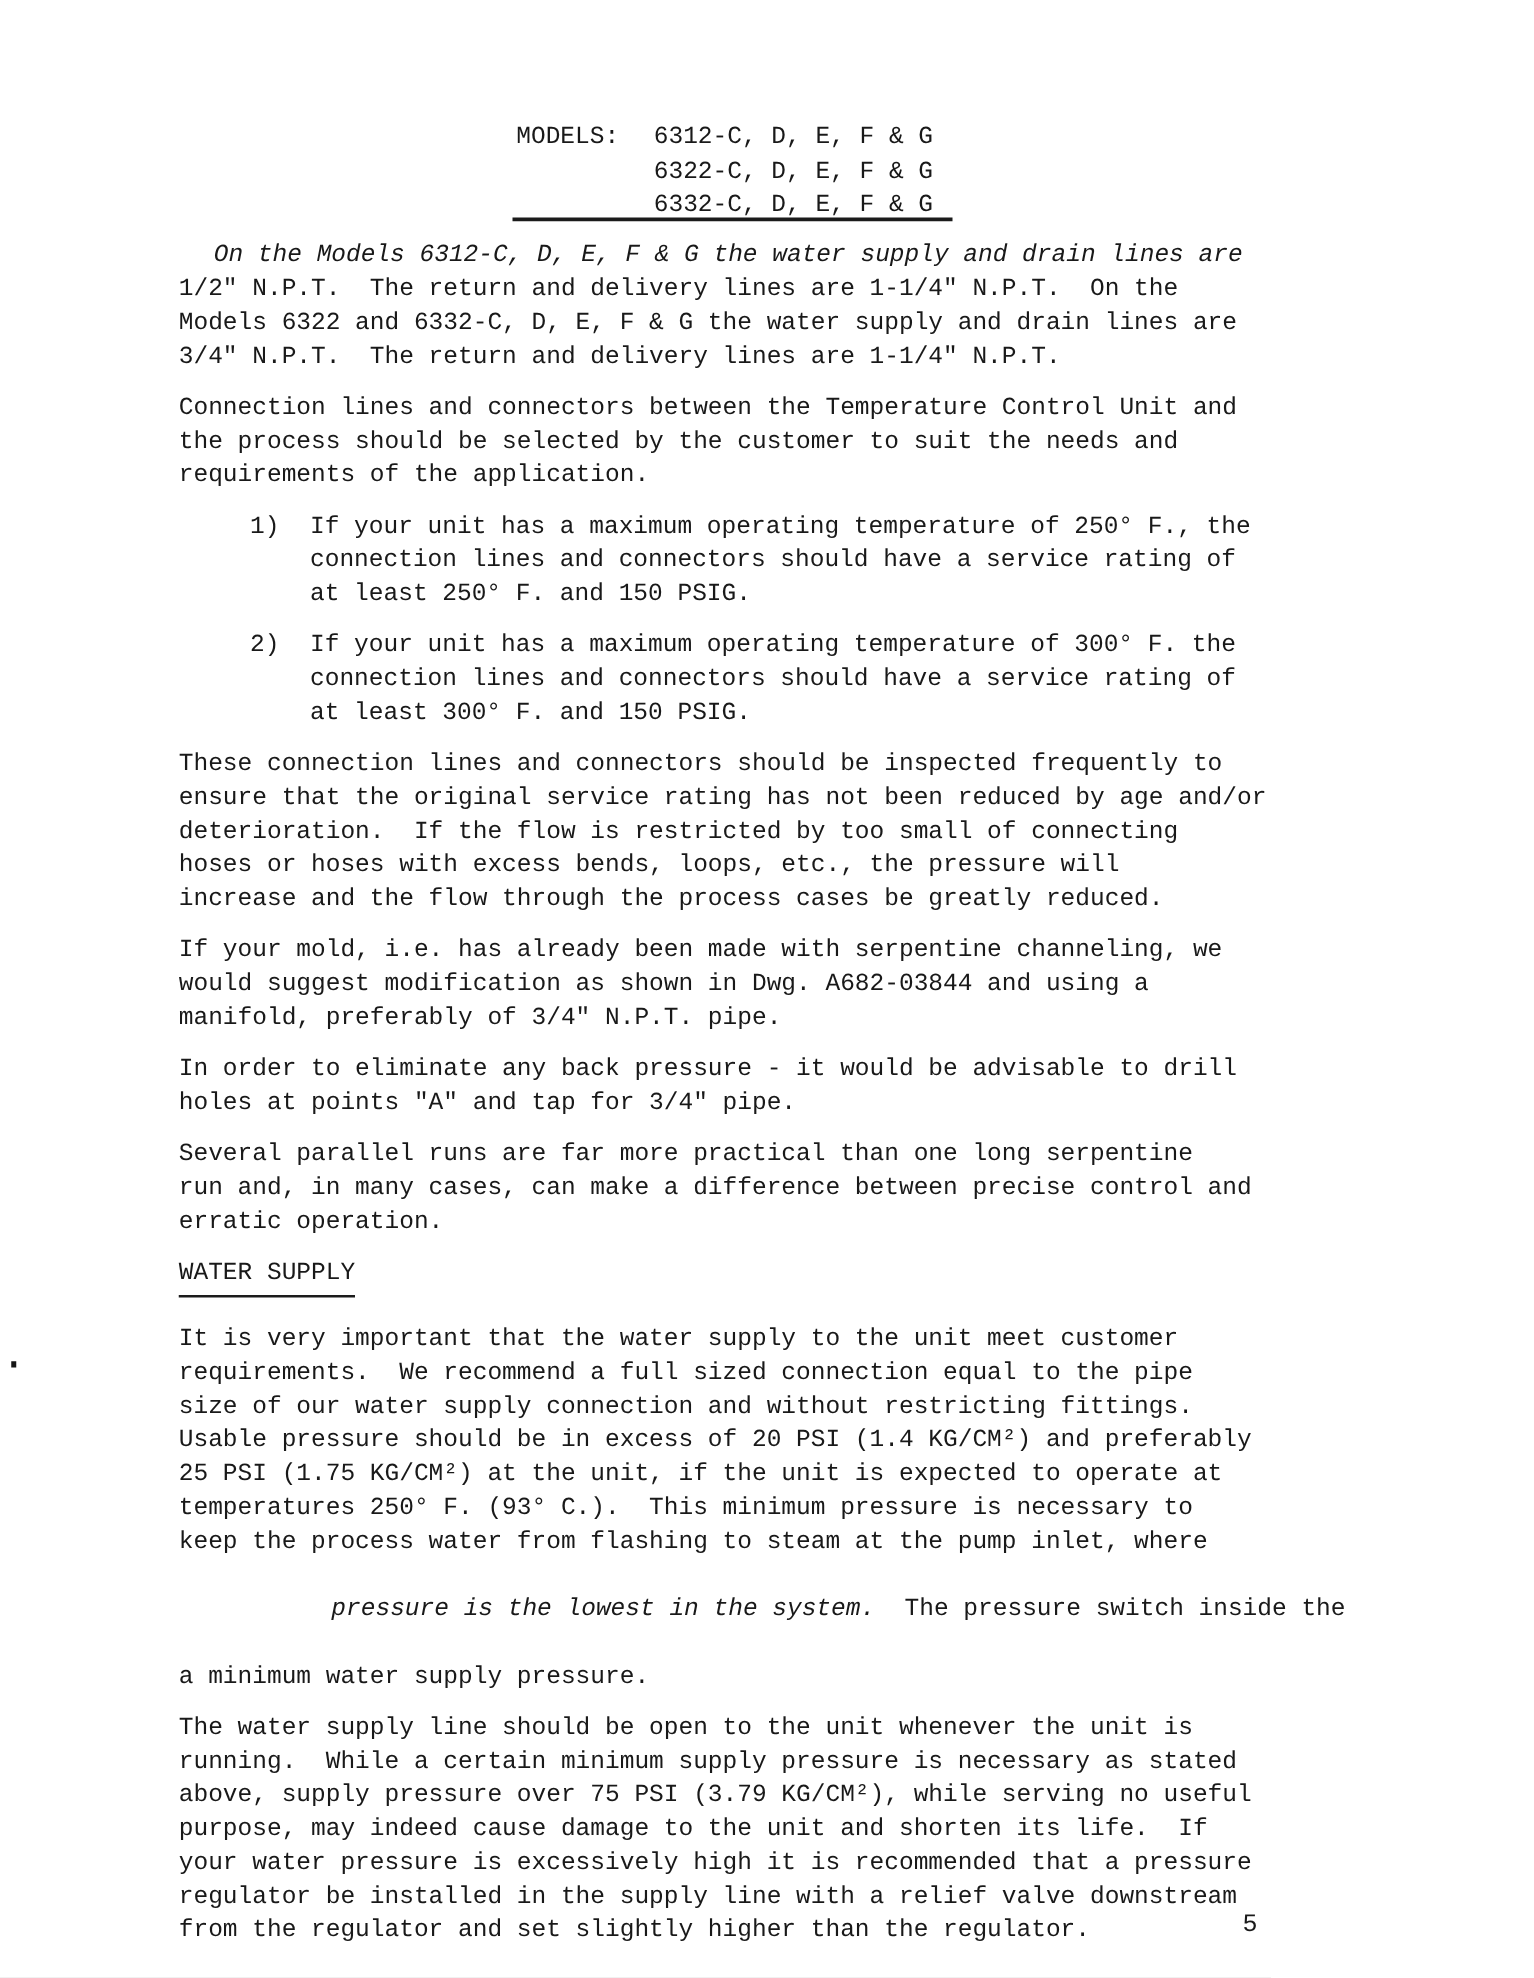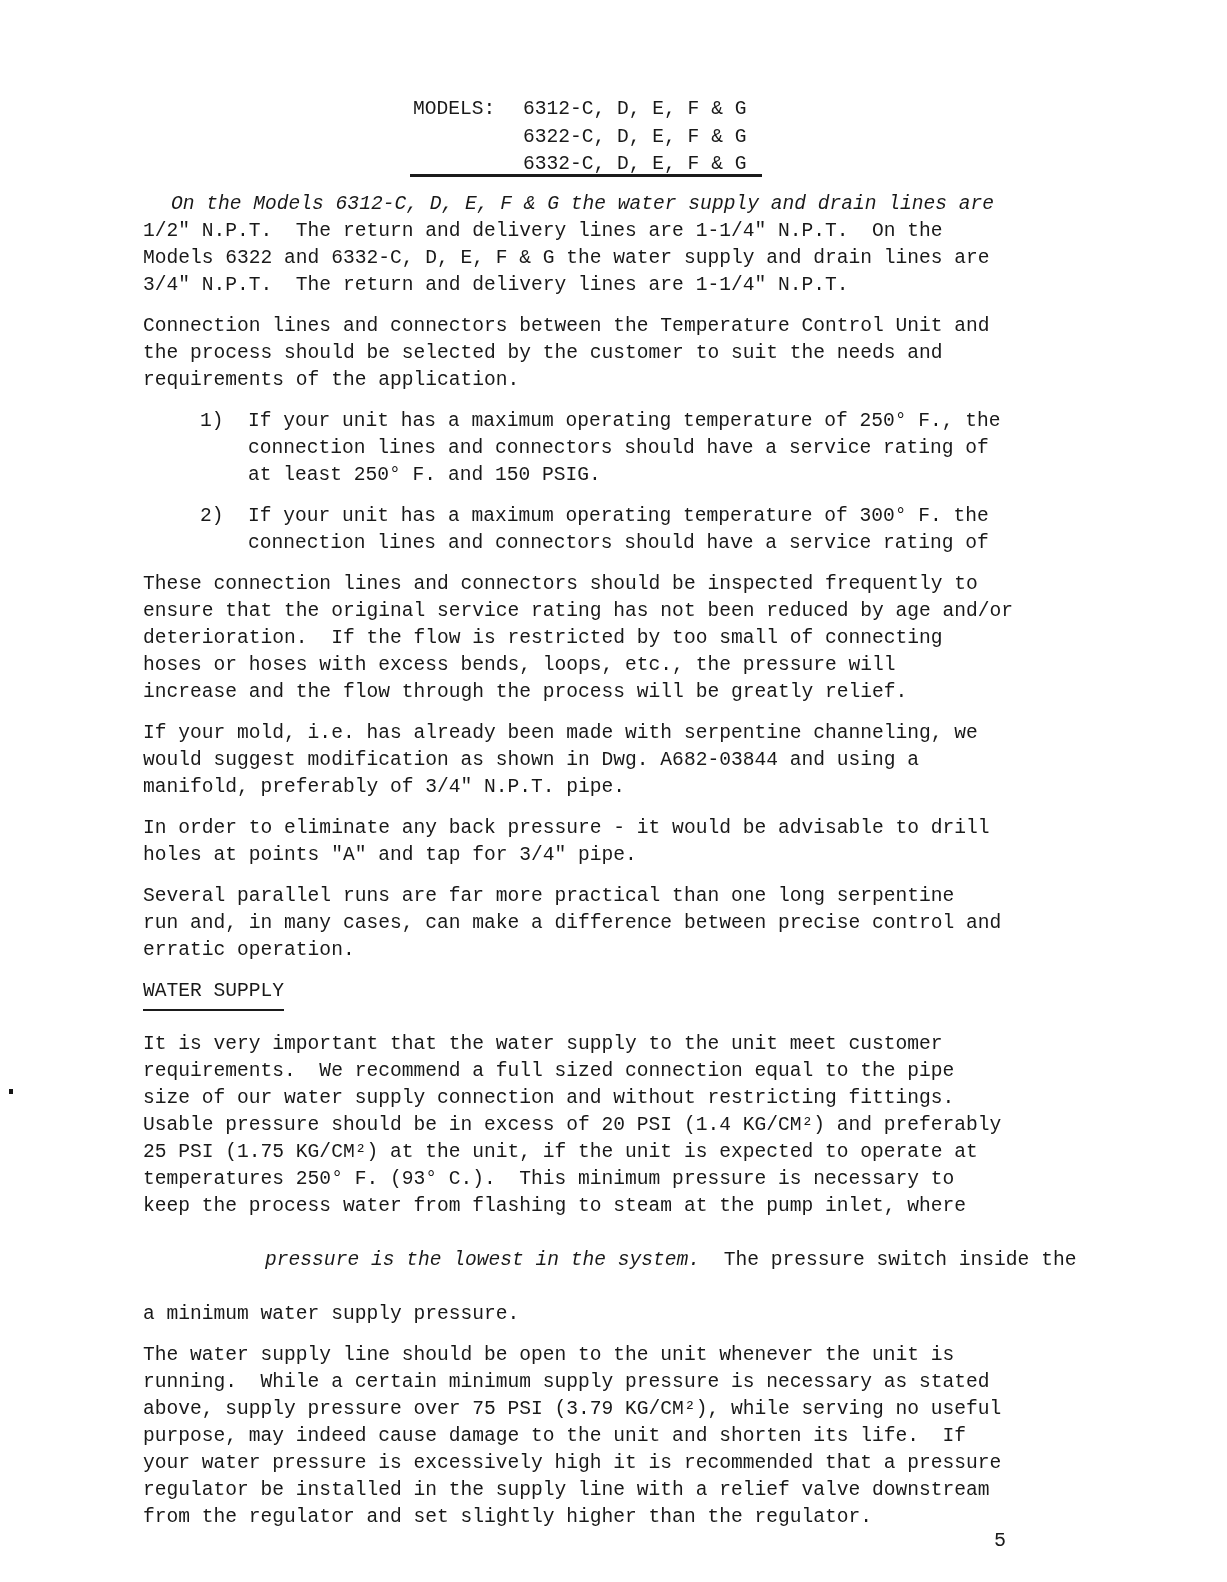--- a/index.html
+++ b/index.html
@@ -106,29 +106,30 @@
         <div class="ln">connection lines and connectors should have a service rating of</div>
         <div class="ln">at least 250° F. and 150 PSIG.</div>
       </div>
     </div>
 
     <div class="item">
       <span class="inum">2)</span>
       <div class="ibody">
         <div class="ln">If your unit has a maximum operating temperature of 300° F. the</div>
         <div class="ln">connection lines and connectors should have a service rating of</div>
+        <div class="ln">at least 300° F. and 150 PSIG.</div>
       </div>
     </div>
 
     <div class="para">
       <div class="ln">These connection lines and connectors should be inspected frequently to</div>
       <div class="ln">ensure that the original service rating has not been reduced by age and/or</div>
       <div class="ln">deterioration.  If the flow is restricted by too small of connecting</div>
       <div class="ln">hoses or hoses with excess bends, loops, etc., the pressure will</div>
-      <div class="ln">increase and the flow through the process will be greatly relief.</div>
+      <div class="ln">increase and the flow through the process cases be greatly reduced.</div>
     </div>
 
     <div class="para">
       <div class="ln">If your mold, i.e. has already been made with serpentine channeling, we</div>
       <div class="ln">would suggest modification as shown in Dwg. A682-03844 and using a</div>
       <div class="ln">manifold, preferably of 3/4" N.P.T. pipe.</div>
     </div>
 
     <div class="para">
       <div class="ln">In order to eliminate any back pressure - it would be advisable to drill</div>

